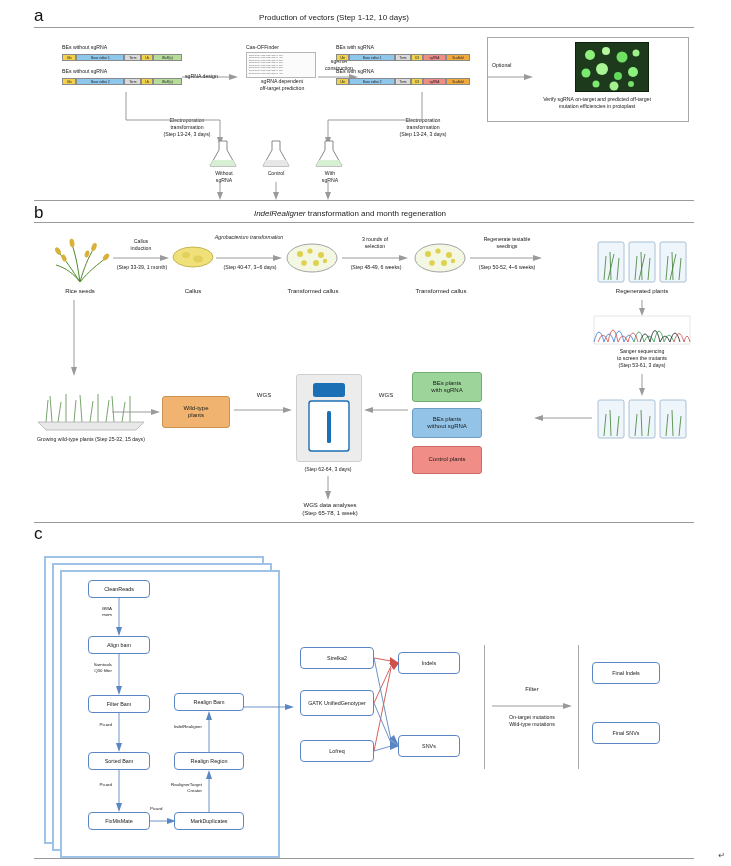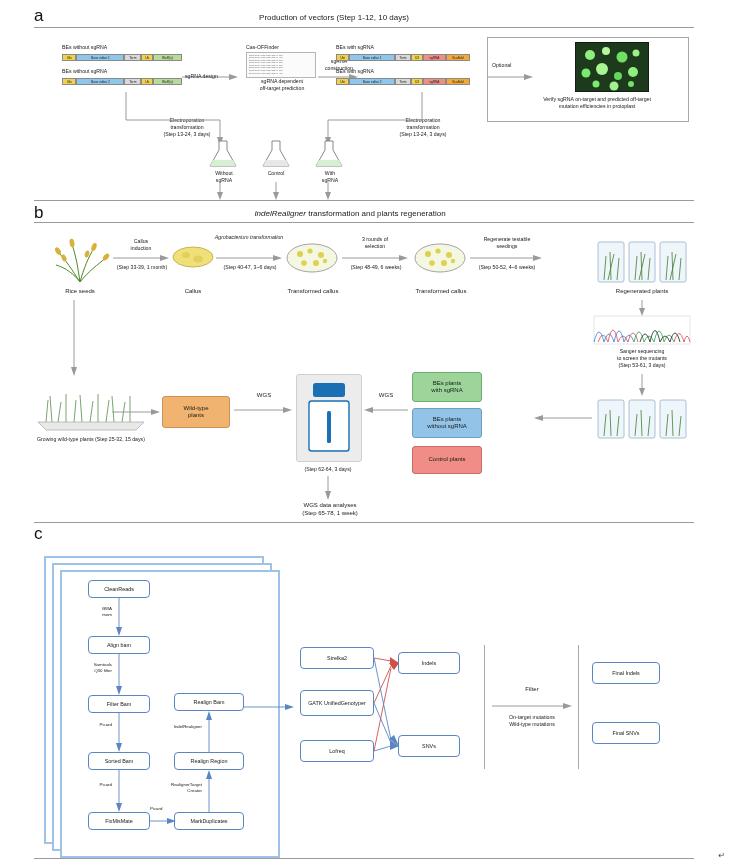--- a/index.html
+++ b/index.html
@@ -168,21 +168,21 @@
   </svg>
   <svg class="abs" style="left:322px;top:182px;width:12px;height:18px;">
     <line x1="6" y1="0" x2="6" y2="11" class="stk"></line>
       <polygon points="6,18 3,10 9,10" fill="#9a9a9a"></polygon>
   </svg>
 
   <div class="hr" style="left:34px;top:200px;width:660px;"></div>
 
   <div class="abs panel-letter" style="left:34px;top:203px;">b</div>
   <div class="abs" style="left:150px;top:209px;width:400px;text-align:center;font-size:8px;">
-    <span class="ital">IndelRealigner</span><span> transformation and plants regeneration</span>
+    <span class="ital">IndelRealigner</span><span> transformation and month regeneration</span>
   </div>
   <div class="hr" style="left:34px;top:222px;width:660px;"></div>
 
   <svg class="abs" style="left:48px;top:232px;width:64px;height:52px;">
     <g stroke="#4f8a2a" fill="none" stroke-width="1">
       <path d="M32,50 C24,38 18,28 10,20"></path>
         <path d="M32,50 C30,36 28,24 24,12"></path>
       <path d="M32,50 C36,36 40,26 46,16"></path>
         <path d="M32,50 C40,40 50,32 58,26"></path>
       <path d="M32,50 C26,42 18,36 8,33"></path>

